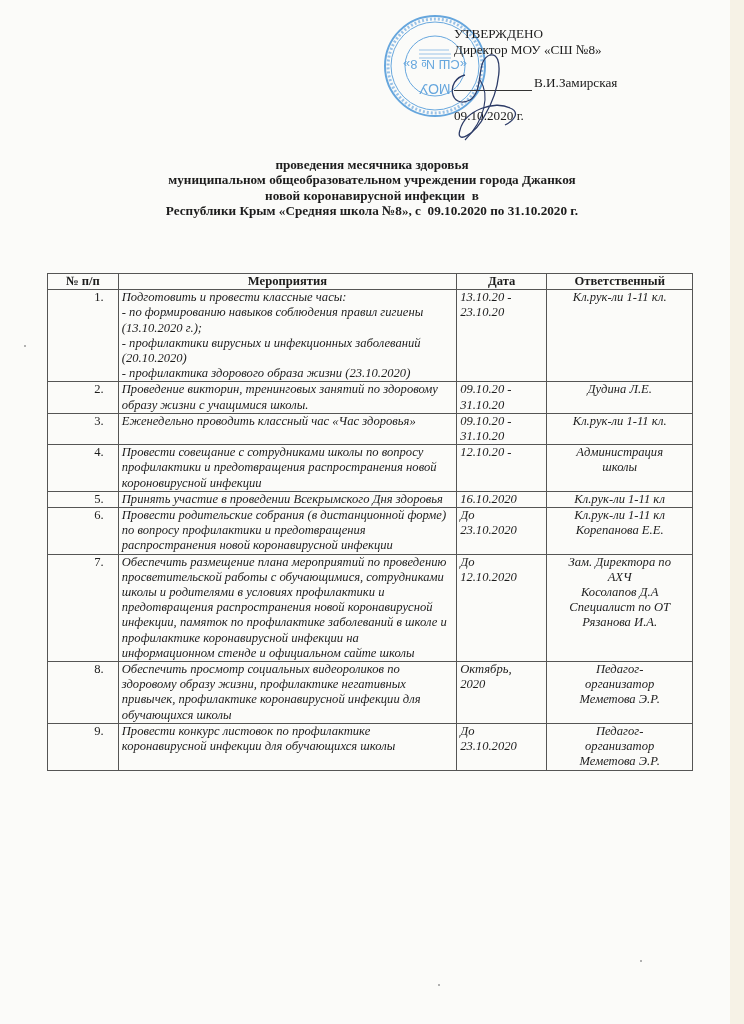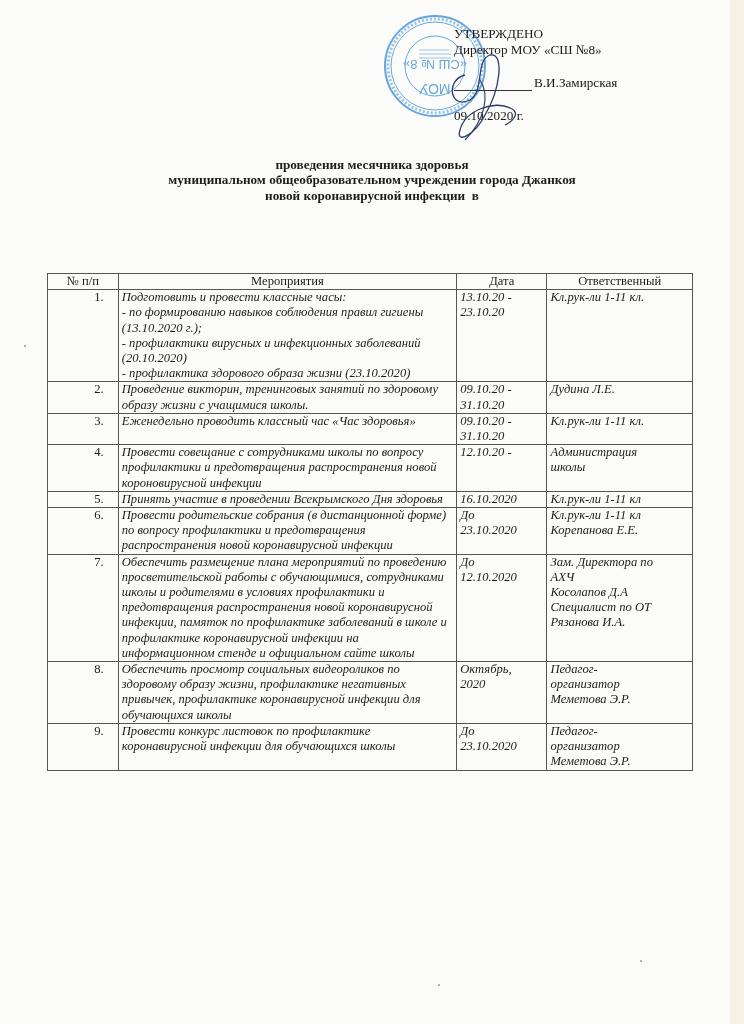--- a/index.html
+++ b/index.html
@@ -39,26 +39,26 @@
     .title-block .plan { font-size: 13.6px; }
     .title-block .italic { font-style: italic; }
     table.plan-table {
       position: absolute; left: 47px; top: 273px;
       width: 646px; border-collapse: collapse;
       font-size: 12.6px; line-height: 15.2px;
     }
     table.plan-table th, table.plan-table td {
       border: 1px solid #555; vertical-align: top; padding: 0 3px;
     }
-    table.plan-table th { font-weight: normal; text-align: center; height: 14px; }
+    table.plan-table th { font-weight: bold; text-align: center; height: 14px; }
     .c-num { width: 54px; text-align: right !important; padding-right: 14px !important; }
     th.c-num { text-align: center !important; padding-right: 3px !important; }
     .c-event { width: 338px; text-align: left; }
     .c-date { width: 84px; }
-    .c-resp { width: 140px; text-align: left; }
+    .c-resp { width: 140px; text-align: center; }
     .multiline { white-space: pre-line; font-style: italic; }
     .dot { position: absolute; width: 2px; height: 2px; background: #999; border-radius: 50%; }
   </style>
 </head>
 <body>
 
 <div class="right-strip"></div>
 
 <svg class="stamp" viewBox="0 0 104 104">
   <circle cx="52" cy="52" r="50" fill="none" stroke="#3d8fd6" stroke-width="2"></circle>
@@ -84,20 +84,21 @@
 
 <svg class="signature" viewBox="0 0 100 110">
   <path d="M30 35 C 10 40, 15 70, 35 60 C 50 50, 40 20, 55 15 C 70 12, 65 50, 50 75 C 40 95, 20 105, 25 90 C 30 70, 60 60, 75 68 C 85 72, 80 80, 70 85" fill="none" stroke="#2b3a66" stroke-width="1.3"></path>
   <path d="M45 40 C 55 55, 50 80, 30 100" fill="none" stroke="#2b3a66" stroke-width="1.1"></path>
 </svg>
 
 <div class="title-block">
   <div>проведения месячника здоровья</div>
   <div>муниципальном общеобразовательном учреждении города Джанкоя</div>
   <div style="white-space:pre;">новой коронавирусной инфекции  в</div>
+  <div style="white-space:pre;">Республики Крым «Средняя школа №8», с  09.10.2020 по 31.10.2020 г.</div>
 </div>
 
 <table class="plan-table">
   <thead>
     <tr>
       <th class="c-num">№ п/п</th>
       <th class="c-event" style="text-align:center">Мероприятия</th>
       <th class="c-date">Дата</th>
       <th class="c-resp">Ответственный</th>
     </tr>

